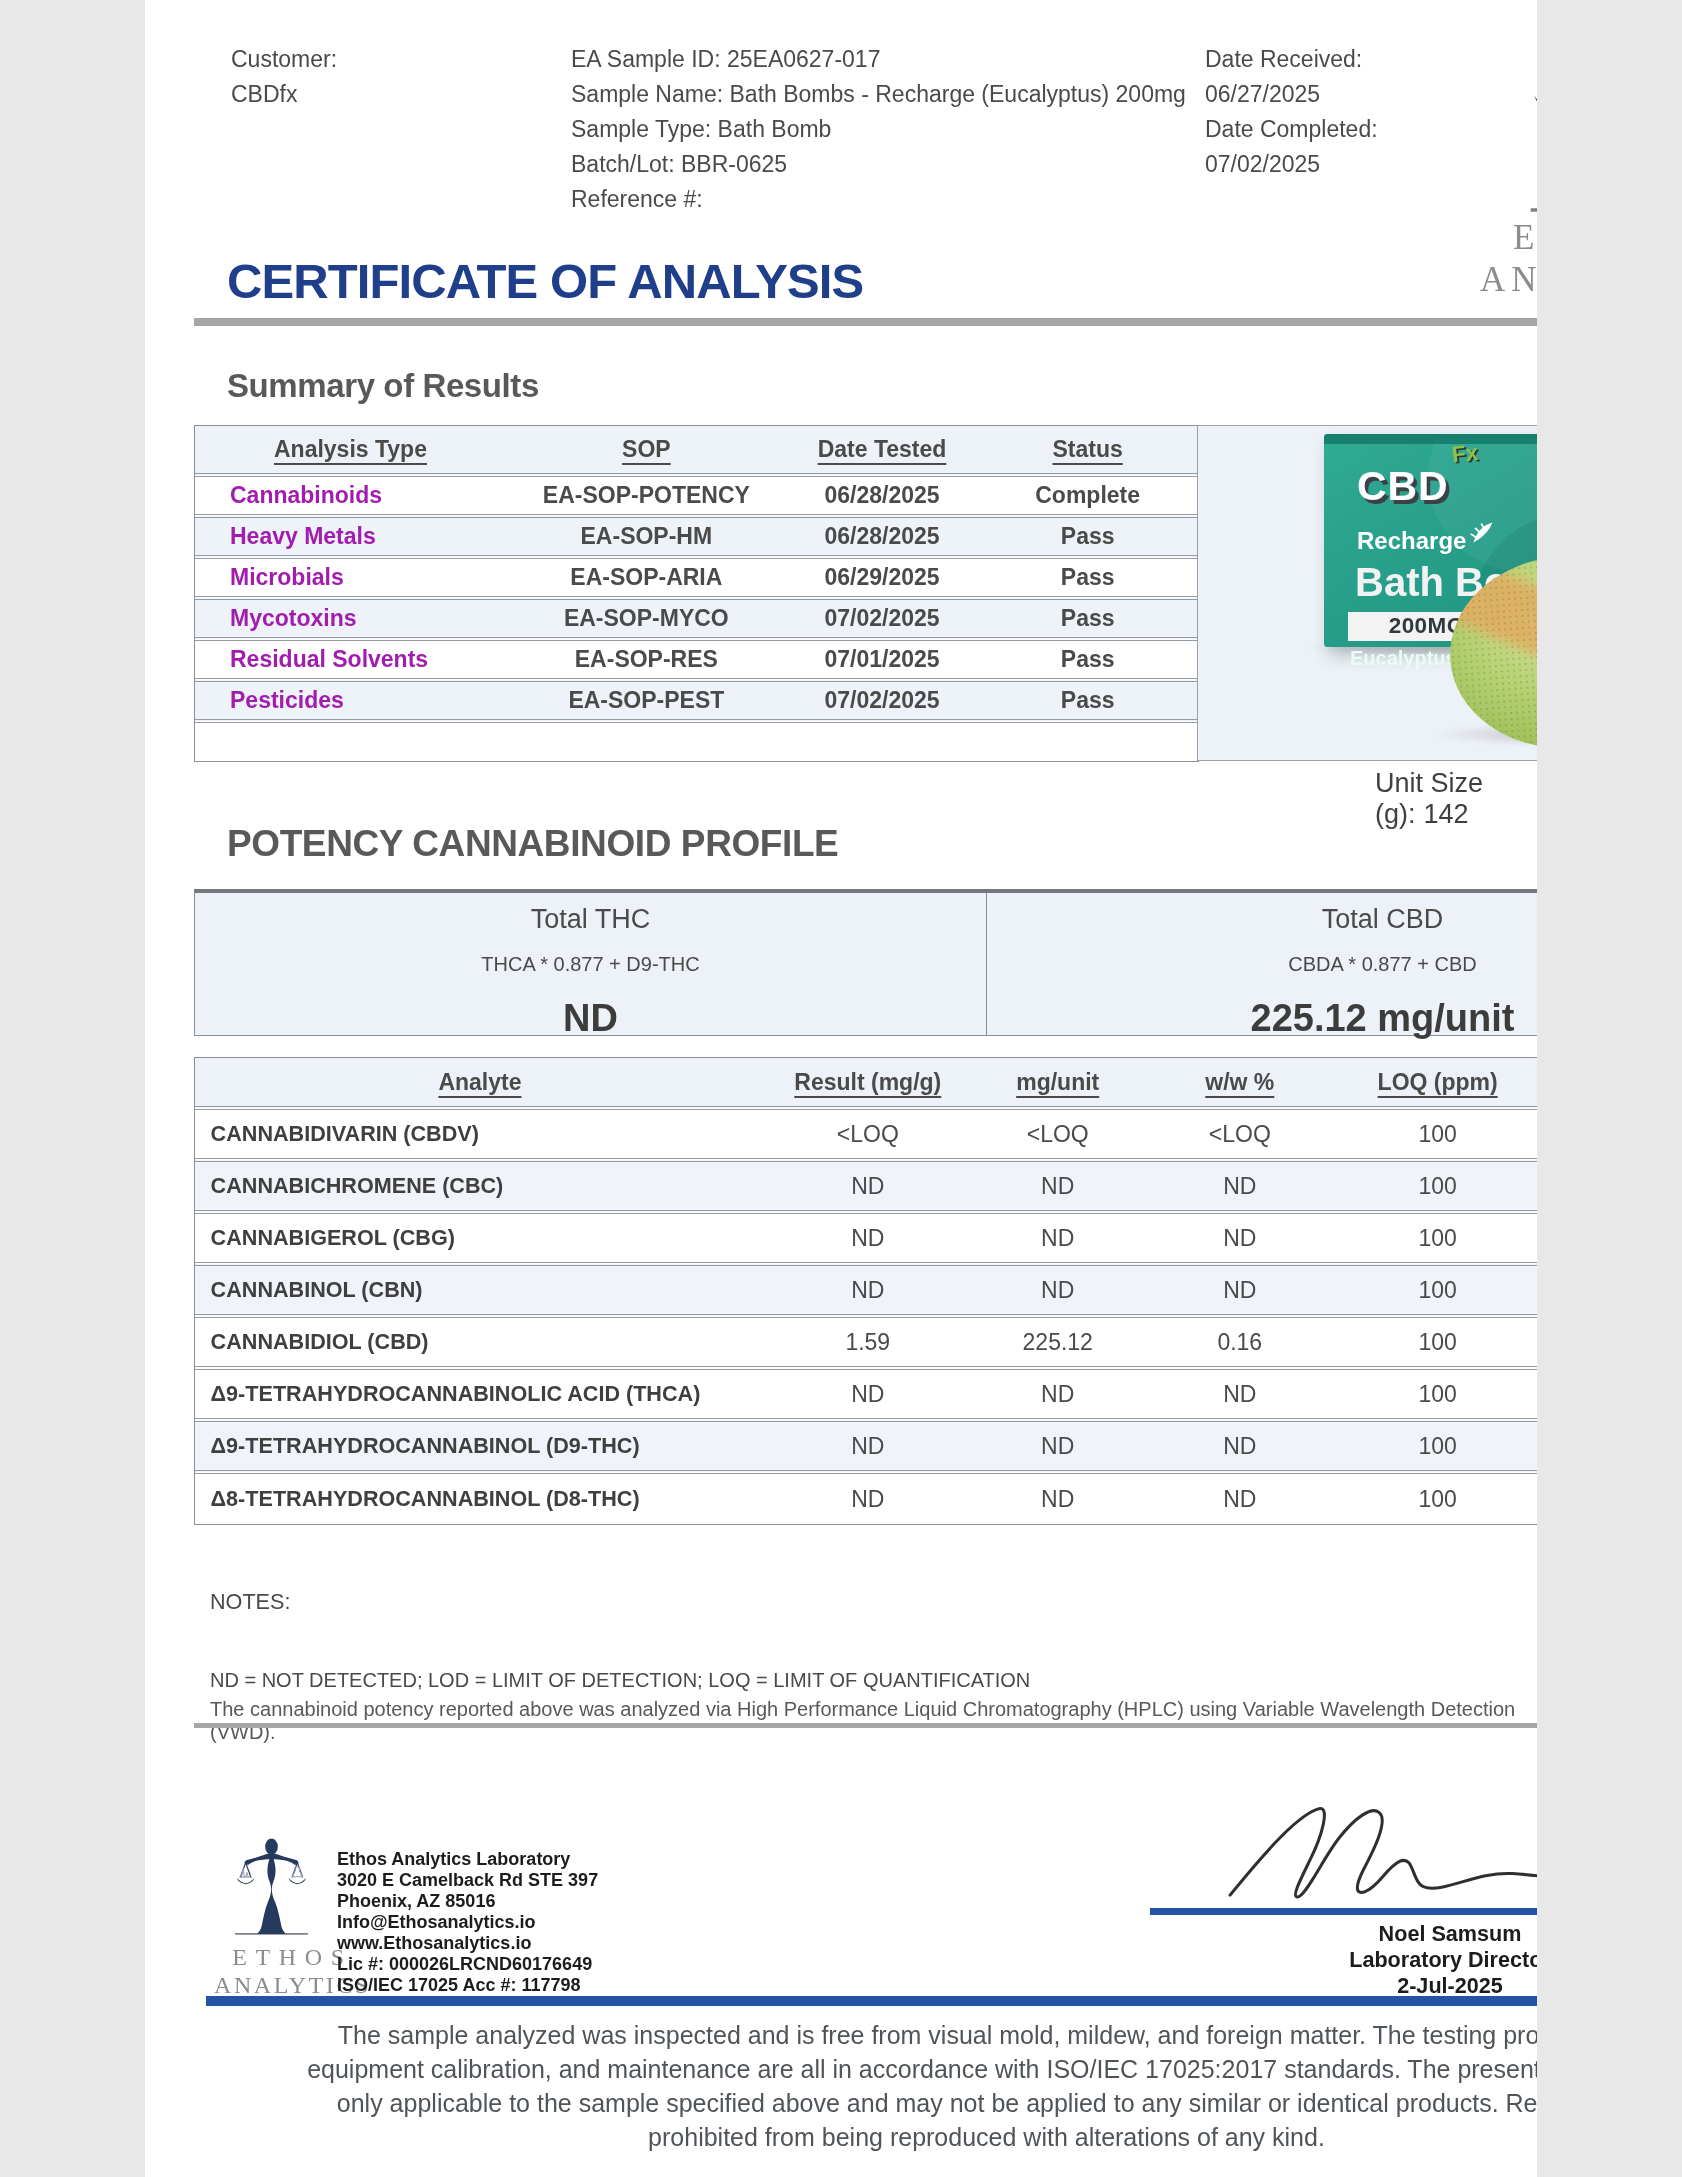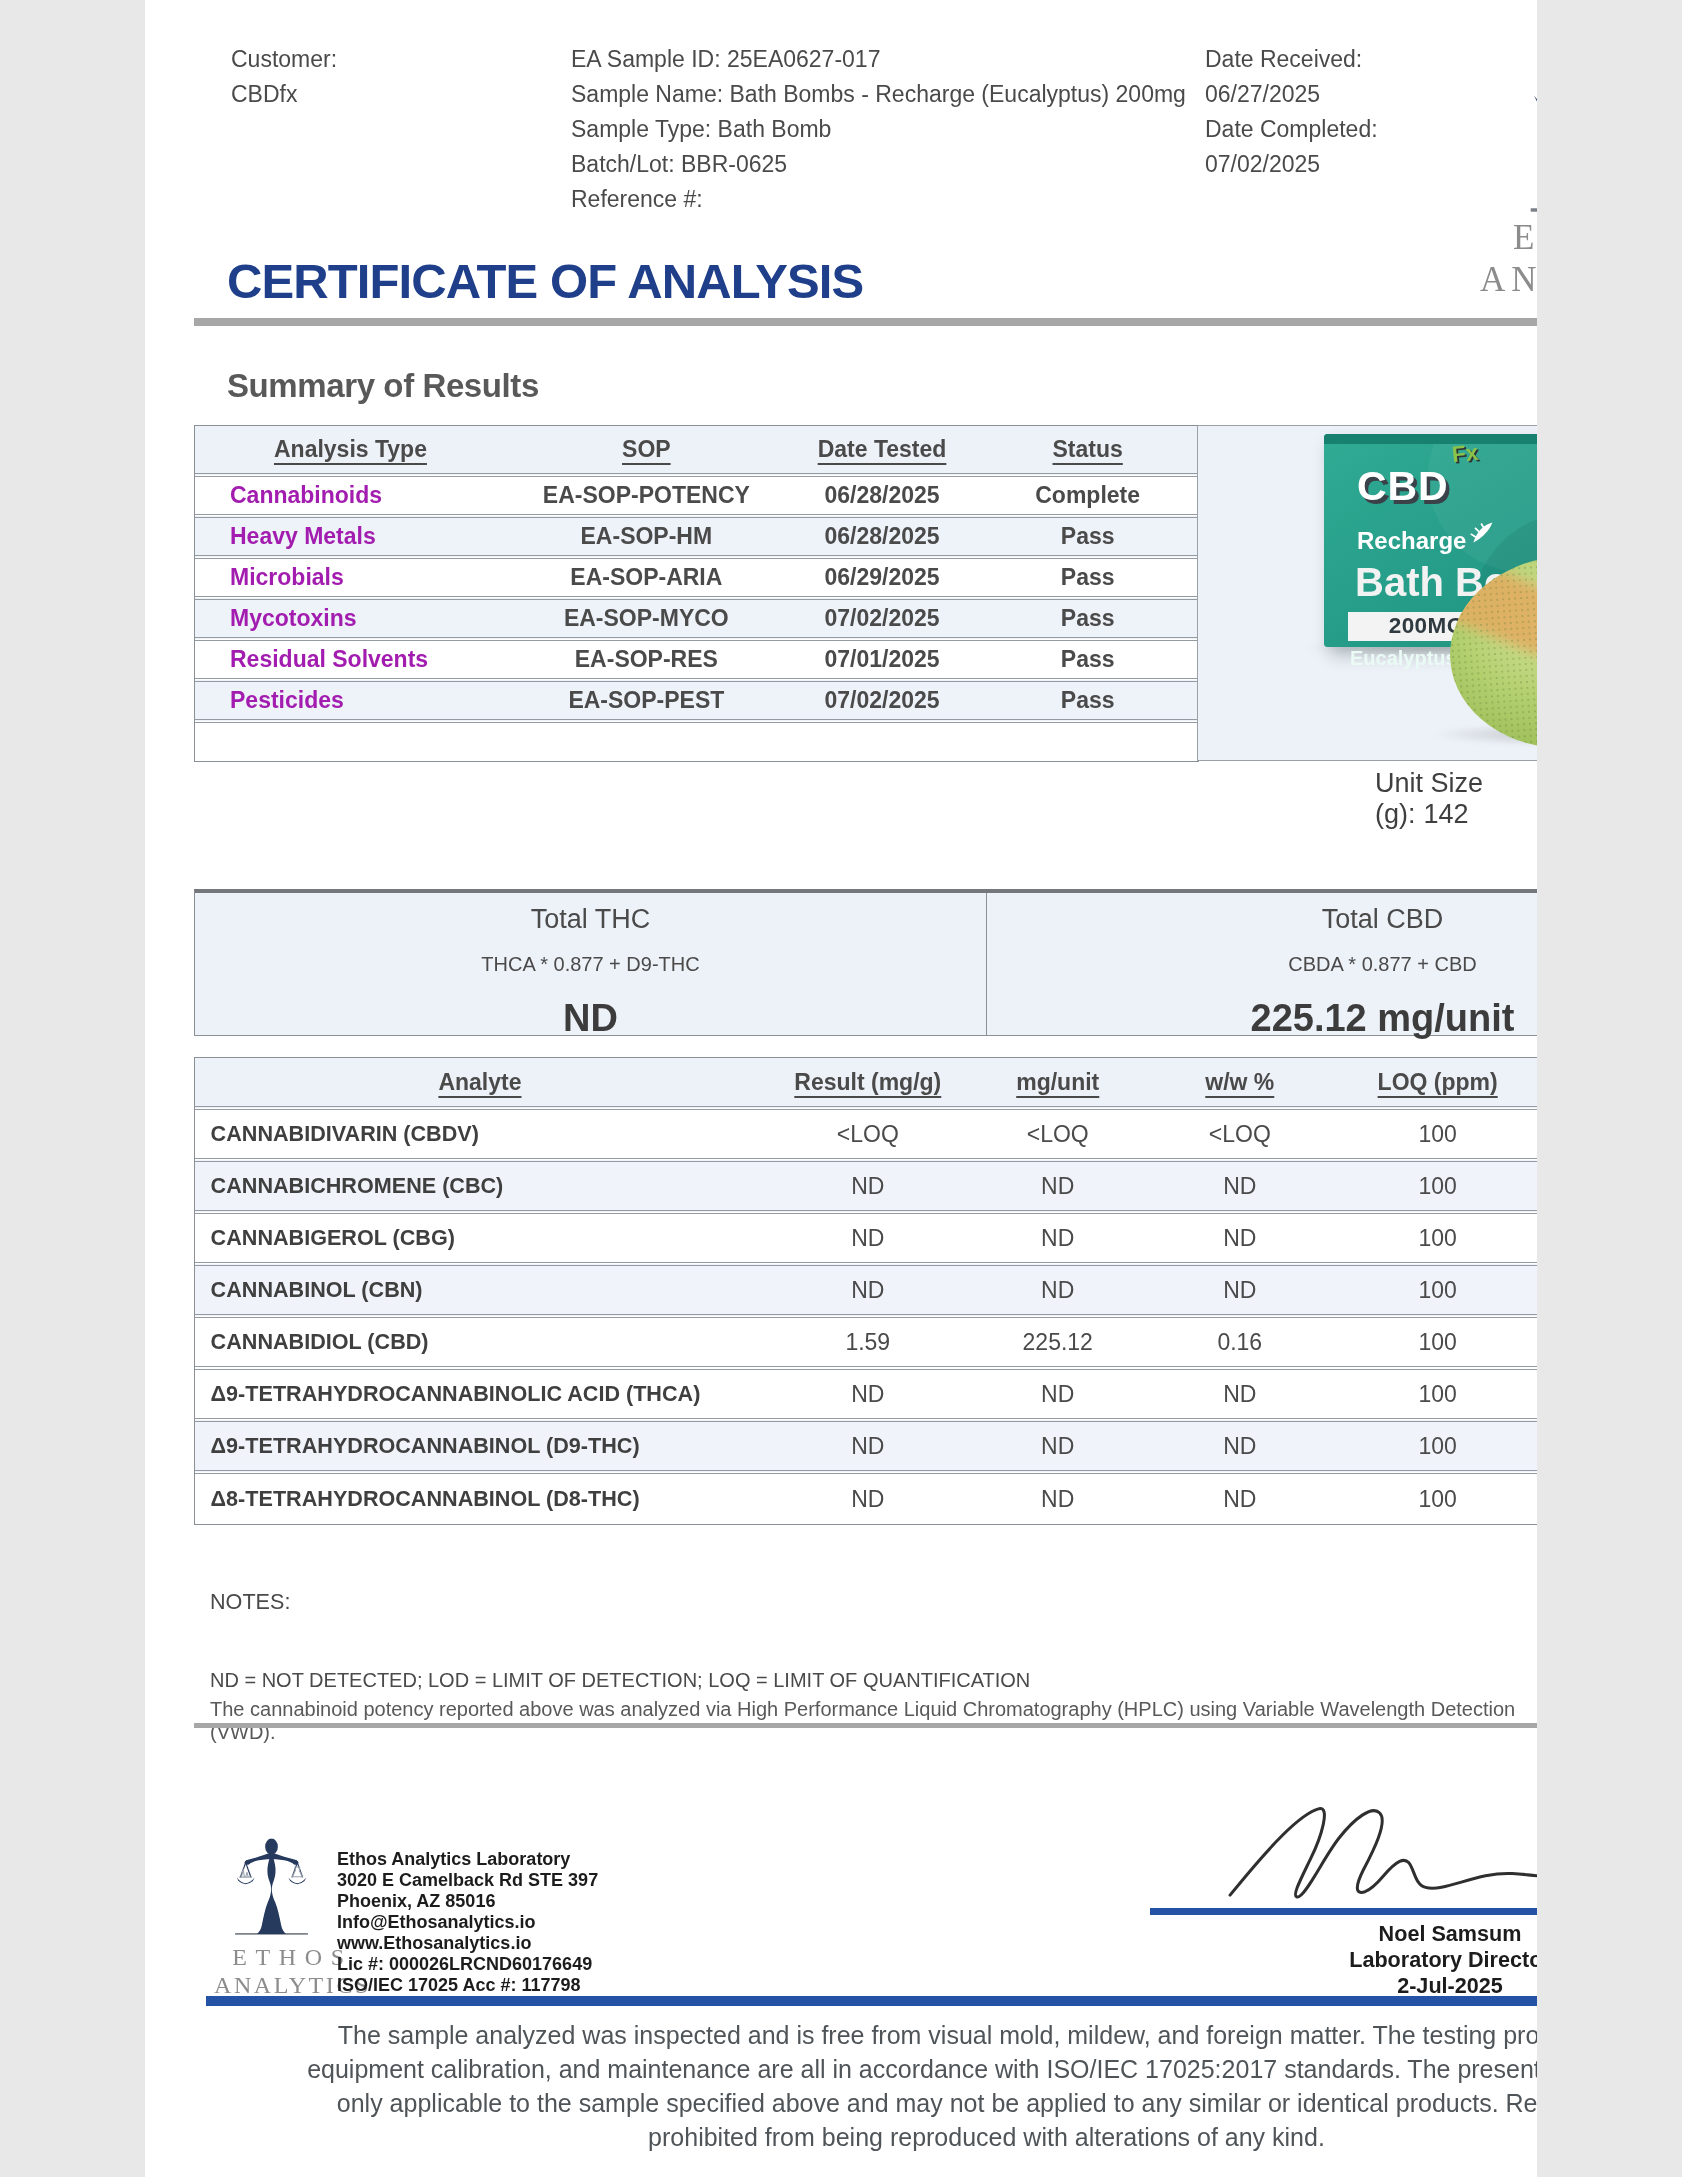--- a/index.html
+++ b/index.html
@@ -252,20 +252,21 @@
     <div class="sphere">
       <div class="stripe"></div>
       <div class="speckle"></div>
     </div>
   </div>
 
   <div class="abs unit-size" style="left:1230px; top:768px;">
     <span>Unit Size (g):</span><span class="val">142</span>
   </div>
 
+  <div class="abs h2-caps" style="left:82px; top:823px;">POTENCY CANNABINOID PROFILE</div>
 
   <div class="abs totals-box" style="left:49px; top:889px; width:1585px; height:147px;">
     <div class="totals-cell">
       <div class="totals-label">Total THC</div>
       <div class="totals-formula">THCA * 0.877 + D9-THC</div>
       <div class="totals-value">ND</div>
     </div>
     <div class="totals-cell">
       <div class="totals-label">Total CBD</div>
       <div class="totals-formula">CBDA * 0.877 + CBD</div>

